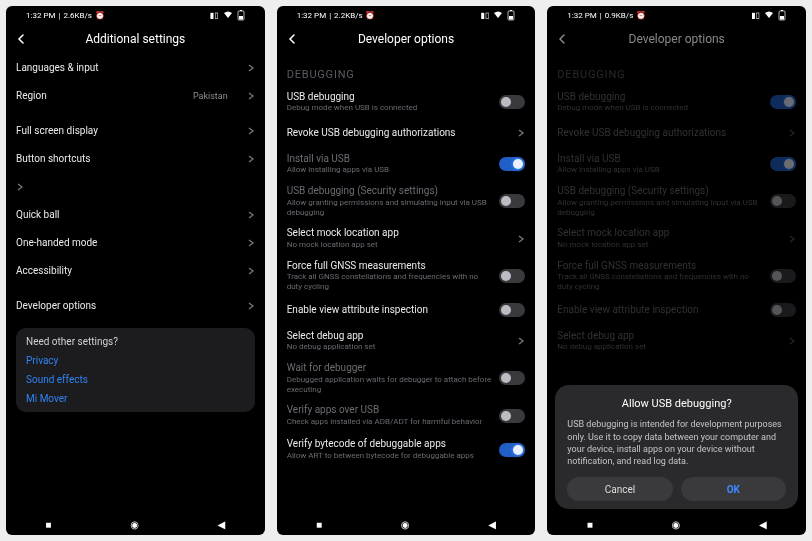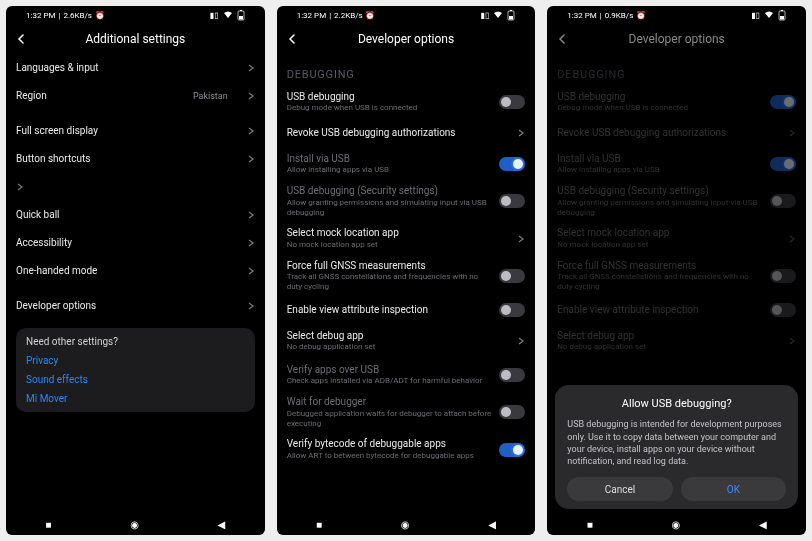--- a/index.html
+++ b/index.html
@@ -139,21 +139,21 @@
   .dialog .dbtn {
     flex:1;
     height:24px;
     border-radius:12px;
     background:#3a3a3c;
     display:flex;
     align-items:center;
     justify-content:center;
     font-size:10px;
   }
-  .dialog .dbtn.ok { color:#3b8bff; }
+  .dialog .dbtn.ok { color:#3b8bff;font-weight:bold; }
   .dialog .dbtn.cancel { color:#ddd; }
 </style>
 </head>
 <body>
 
 <div class="canvas">
 
   <div class="phone">
     <div class="statusbar">
       <div class="sb-left">
@@ -225,29 +225,29 @@
       <div class="row">
         <div class="text">
             <div class="title">Quick ball</div>
           </div>
         <svg class="chev" width="8" height="8" viewBox="0 0 8 8">
             <path d="M2 1 L6 4 L2 7" stroke="#777" stroke-width="1.3" fill="none"></path>
           </svg>
       </div>
       <div class="row">
         <div class="text">
+            <div class="title">One-handed mode</div>
+          </div>
+        <svg class="chev" width="8" height="8" viewBox="0 0 8 8">
+            <path d="M2 1 L6 4 L2 7" stroke="#777" stroke-width="1.3" fill="none"></path>
+          </svg>
+      </div>
+      <div class="row">
+        <div class="text">
             <div class="title">Accessibility</div>
-          </div>
-        <svg class="chev" width="8" height="8" viewBox="0 0 8 8">
-            <path d="M2 1 L6 4 L2 7" stroke="#777" stroke-width="1.3" fill="none"></path>
-          </svg>
-      </div>
-      <div class="row">
-        <div class="text">
-            <div class="title">One-handed mode</div>
           </div>
         <svg class="chev" width="8" height="8" viewBox="0 0 8 8">
             <path d="M2 1 L6 4 L2 7" stroke="#777" stroke-width="1.3" fill="none"></path>
           </svg>
       </div>
       <div class="divider"></div>
       <div class="row">
         <div class="text">
             <div class="title">Developer options</div>
           </div>
@@ -363,30 +363,30 @@
           <div class="title">Select debug app</div>
           <div class="sub">No debug application set</div>
         </div>
         <svg class="chev" width="8" height="8" viewBox="0 0 8 8">
             <path d="M2 1 L6 4 L2 7" stroke="#777" stroke-width="1.3" fill="none"></path>
           </svg>
       </div>
 
       <div class="row tall">
         <div class="text">
+          <div class="title disabled">Wait for debugger</div>
+          <div class="sub">Debugged application waits for debugger to attach before executing</div>
+        </div>
+        <div class="toggle"></div>
+      </div>
+
+      <div class="row tall">
+        <div class="text">
           <div class="title disabled">Verify apps over USB</div>
           <div class="sub">Check apps installed via ADB/ADT for harmful behavior</div>
-        </div>
-        <div class="toggle"></div>
-      </div>
-
-      <div class="row tall">
-        <div class="text">
-          <div class="title disabled">Wait for debugger</div>
-          <div class="sub">Debugged application waits for debugger to attach before executing</div>
         </div>
         <div class="toggle"></div>
       </div>
 
       <div class="row tall">
         <div class="text">
           <div class="title">Verify bytecode of debuggable apps</div>
           <div class="sub">Allow ART to between bytecode for debuggable apps</div>
         </div>
         <div class="toggle on"></div>

